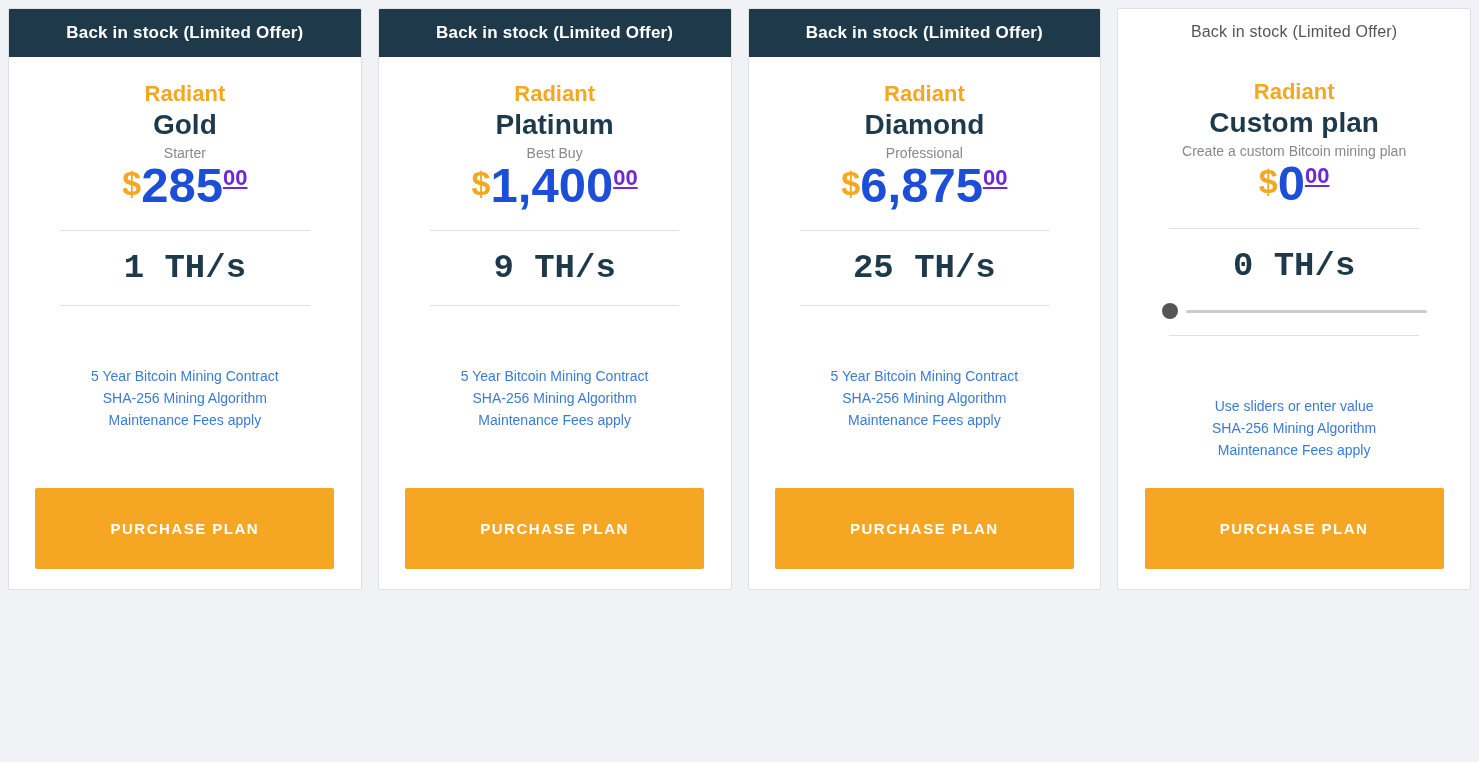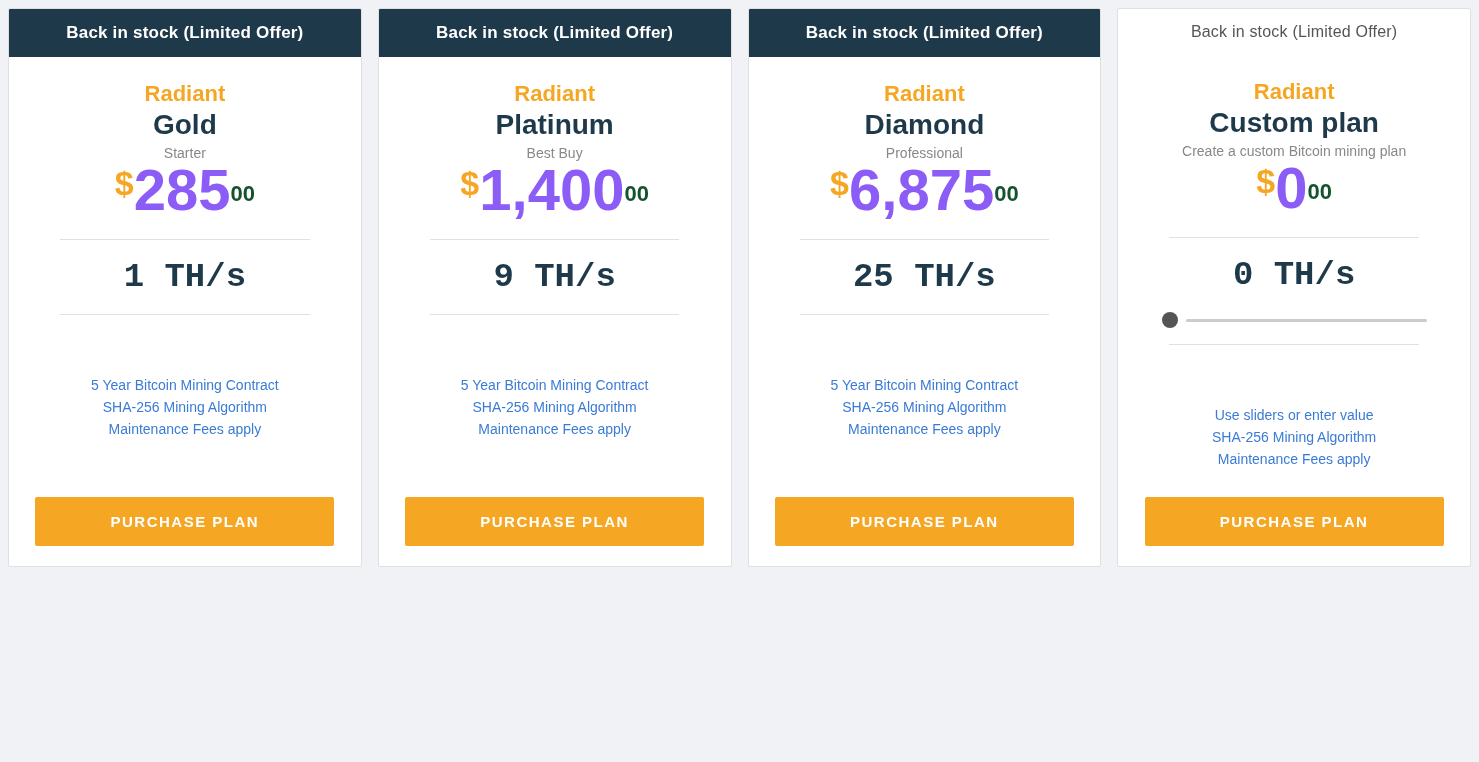--- a/index.html
+++ b/index.html
@@ -79,31 +79,32 @@
       margin-bottom: 20px;
     }
     .price-dollar {
       color: #f5a623;
       font-size: 34px;
       font-weight: 700;
       line-height: 1.1;
       margin-top: 4px;
     }
     .price-main {
-      color: #8b5cf6;
-      font-size: 58px;
+      color: #1d4ed8;
+      font-size: 49px;
       font-weight: 700;
       line-height: 1;
     }
     .price-cents {
-      color: #14532d;
+      color: #6d28d9;
       font-size: 22px;
       font-weight: 700;
       line-height: 1;
-      margin-top: 22px;
+      margin-top: 6px;
+      text-decoration: underline;
     }
     .divider {
       width: 80%;
       border: none;
       border-top: 1px solid #e0e0e0;
       margin: 0 auto 18px auto;
     }
     .ths-value {
       color: #1e3a4a;
       font-size: 34px;
@@ -120,21 +121,21 @@
     }
     .features li {
       color: #3a7bd5;
       font-size: 14px;
       margin-bottom: 6px;
     }
     .purchase-btn {
       background: #f5a623;
       color: #ffffff;
       border: none;
-      padding: 16px 0;
+      padding: 32px 0;
       width: 85%;
       font-size: 15px;
       font-weight: 700;
       letter-spacing: 1.5px;
       cursor: pointer;
       border-radius: 2px;
       text-transform: uppercase;
       margin-top: auto;
     }
     .slider-row {

